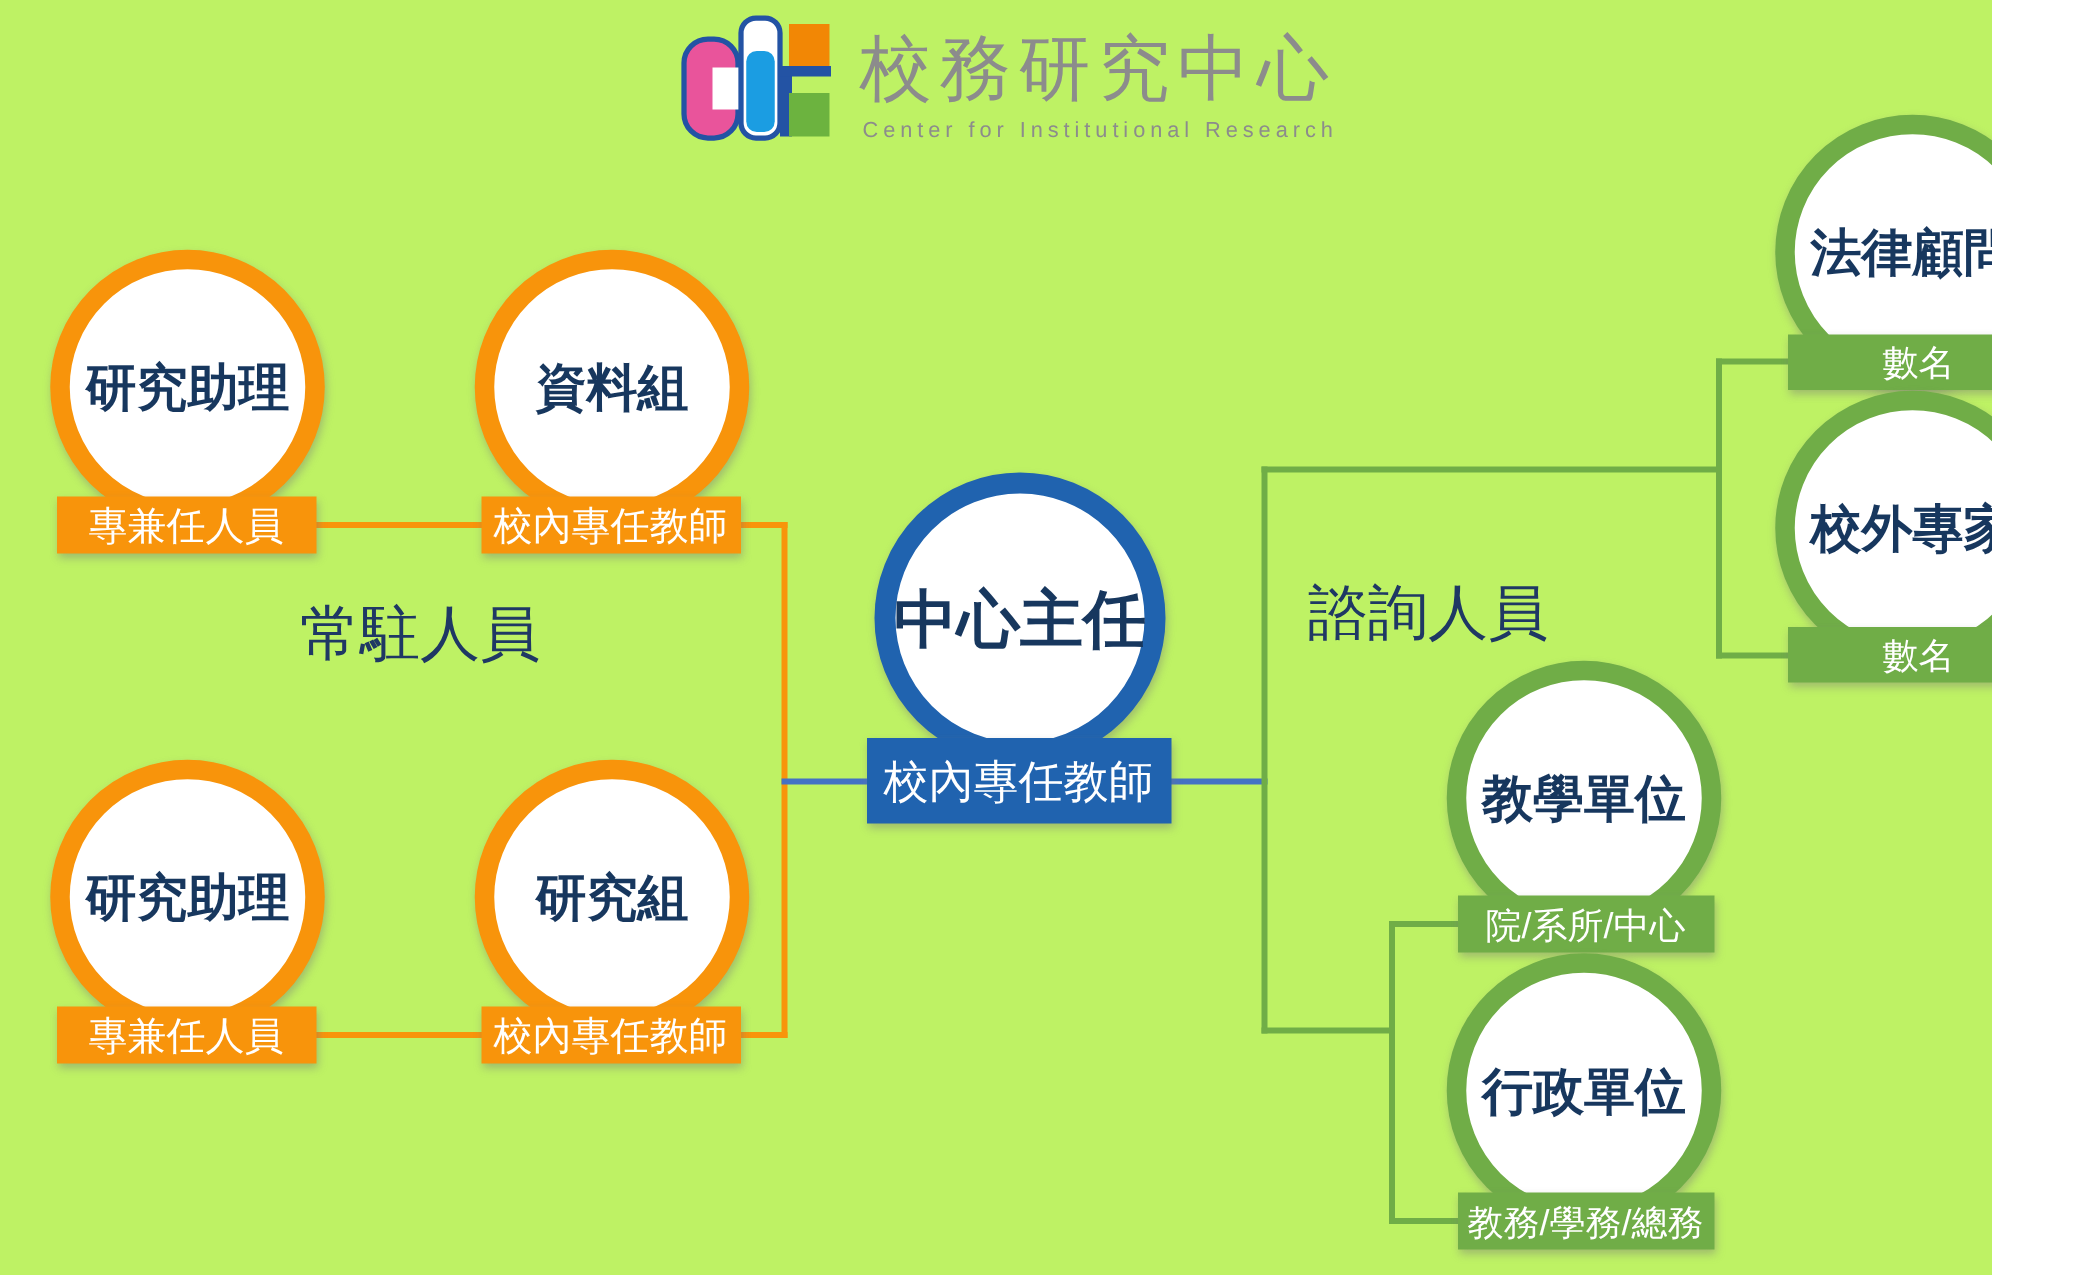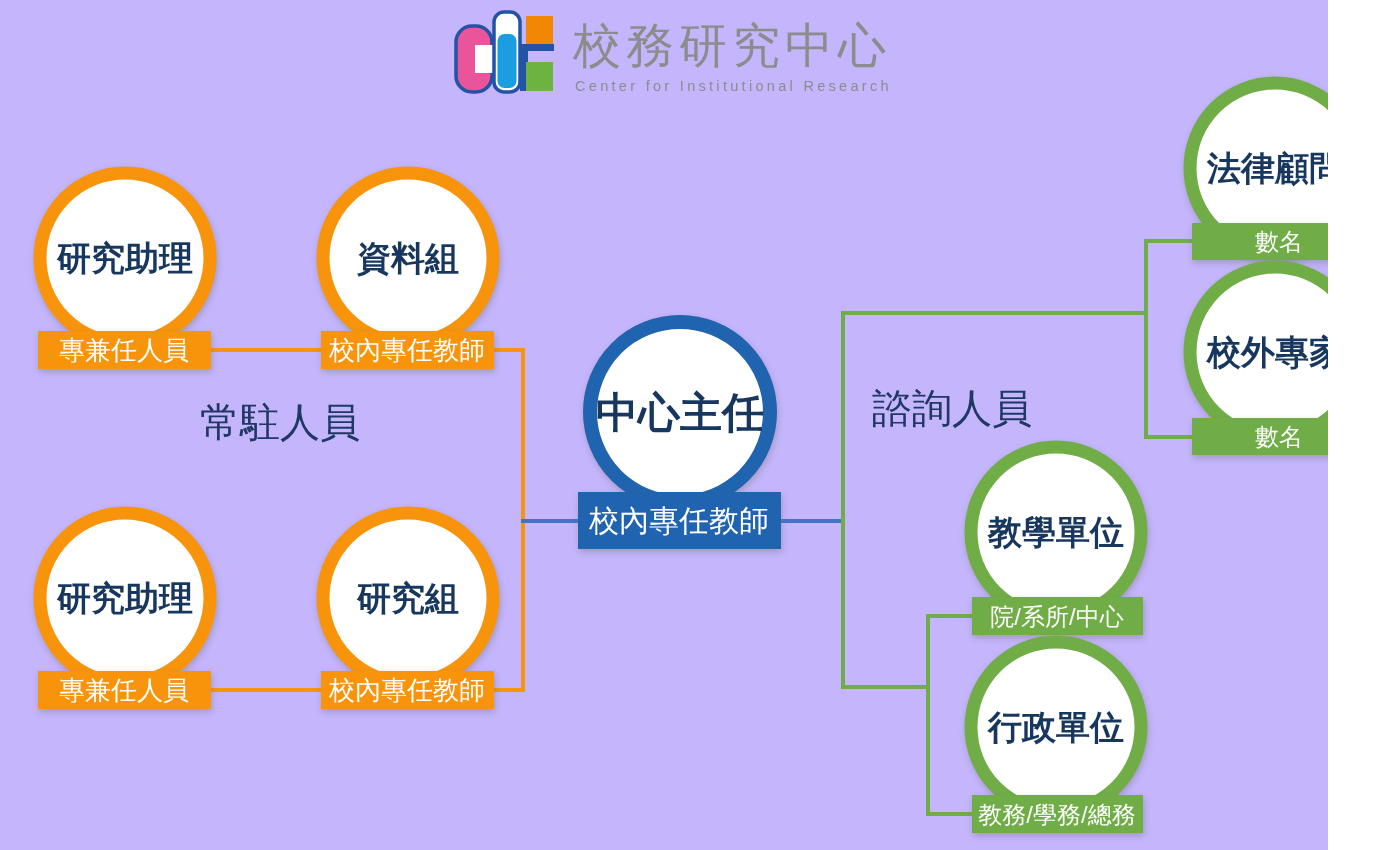--- a/index.html
+++ b/index.html
@@ -1,17 +1,17 @@
 <!DOCTYPE html>
 <html><head>
 <meta charset="utf-8">
 <style>
   html,body{margin:0;padding:0;background:#ffffff;}
   body{font-family:"Liberation Sans", sans-serif;}
-  .stage{position:relative;width:1328px;height:850px;background:#c4b5fd;overflow:hidden;}
+  .stage{position:relative;width:1328px;height:850px;background:#bef264;overflow:hidden;}
   svg text{font-family:"Liberation Sans", sans-serif;}
 
   .ring{fill:#ffffff;stroke-width:13px;}
   .ring.orange{stroke:#F8940B;}
   .ring.blue{stroke:#2063AF;stroke-width:14px;}
   .ring.green{stroke:#70AD47;}
 
   .banner{stroke:none;}
   .banner.orange{fill:#F8940B;}
   .banner.blue{fill:#2063AF;}

